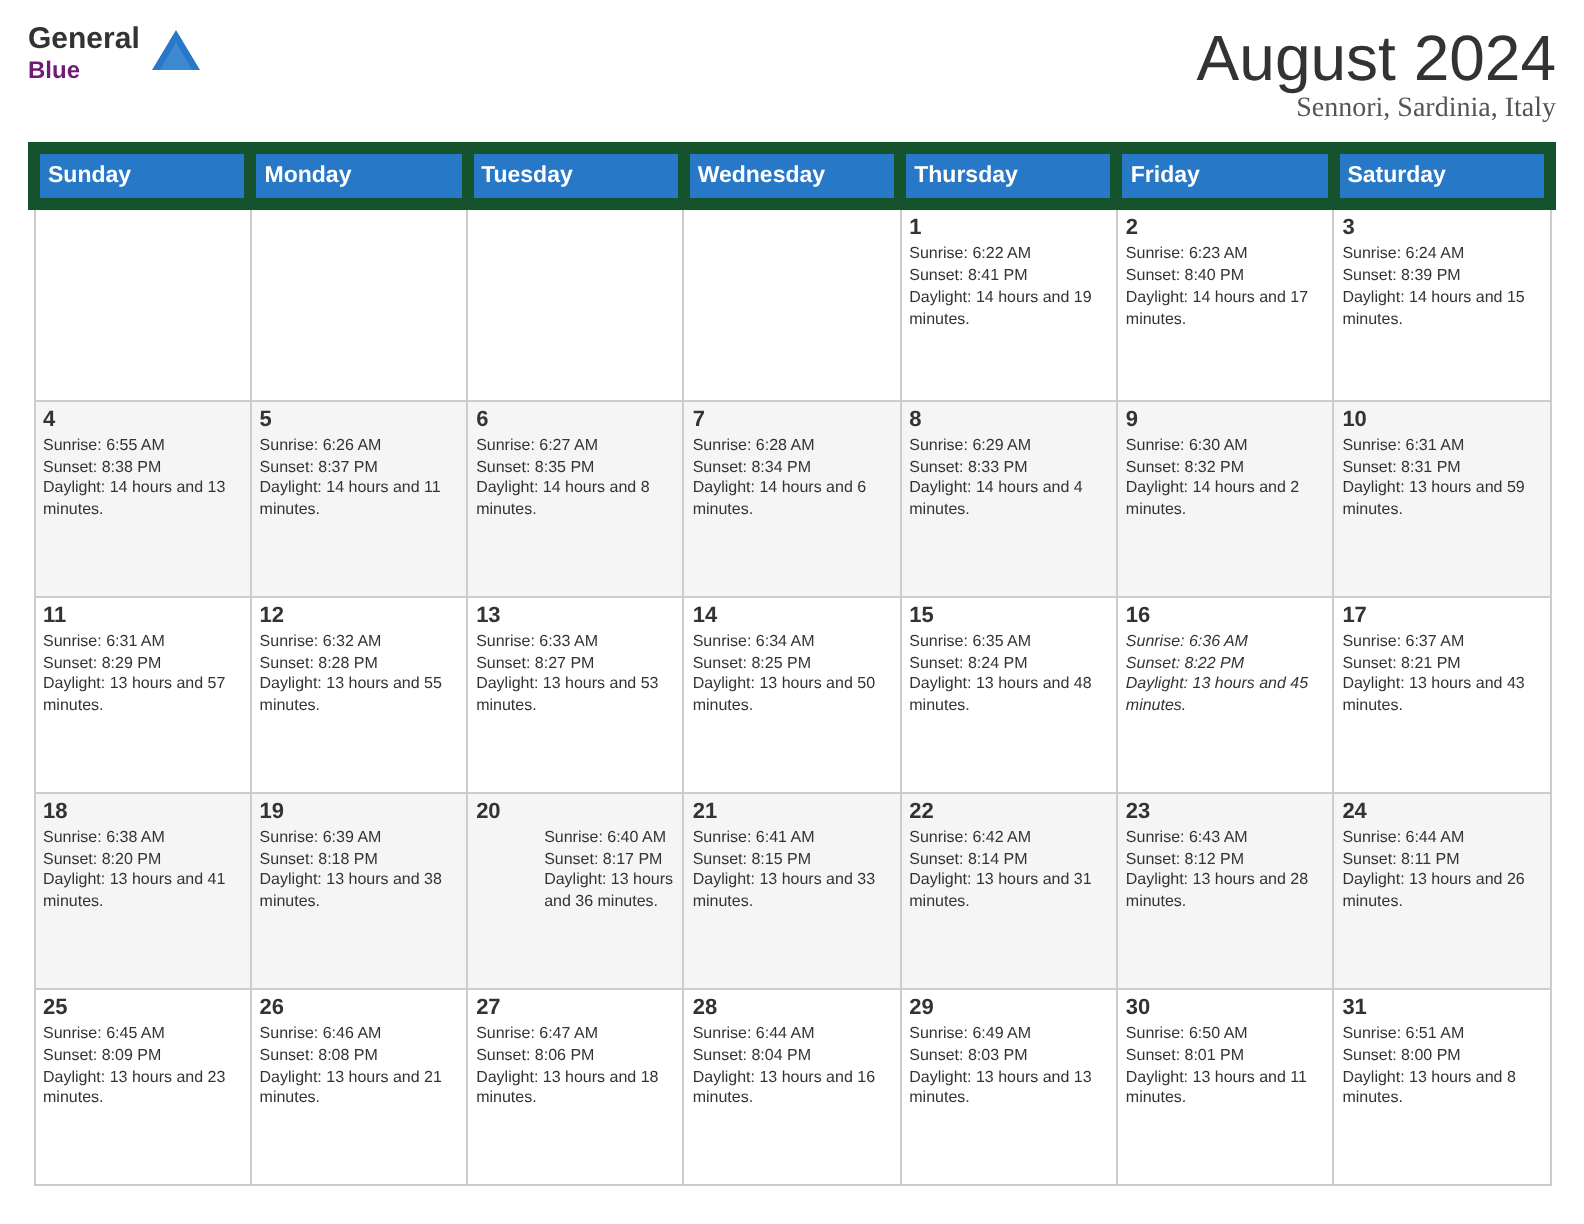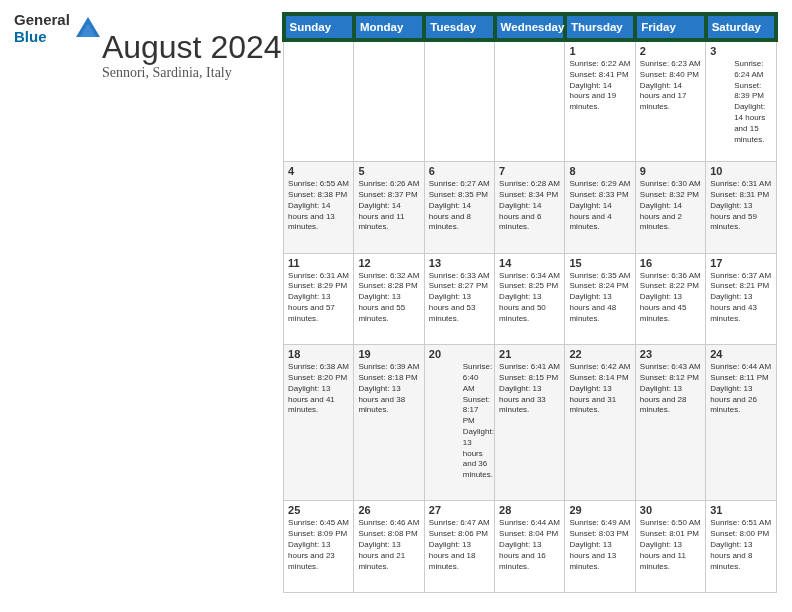--- a/index.html
+++ b/index.html
@@ -8,21 +8,21 @@
       background: #fff;
       width: 792px;
       height: 612px;
       overflow: hidden;
     }
     .page {
       width: 792px;
       height: 612px;
       padding: 12px 14px 19px 14px;
       display: flex;
-      flex-direction: row;
+      flex-direction: column;
     }
     .header {
       display: flex;
       justify-content: space-between;
       align-items: flex-start;
       margin-bottom: 8px;
     }
     .logo {
       display: flex;
       align-items: center;
@@ -32,31 +32,31 @@
       display: flex;
       flex-direction: column;
       line-height: 1.1;
     }
     .logo-general {
       font-size: 15px;
       font-weight: bold;
       color: #333;
     }
     .logo-blue {
-      font-size: 15px;
+      font-size: 12px;
       font-weight: bold;
-      color: #0369a1;
+      color: #701a75;
     }
     .logo-icon {
       width: 28px;
       height: 28px;
       margin-left: 2px;
     }
     .title-block {
-      margin-top: 18px;
+      text-align: right;
     }
     .main-title {
       font-size: 32px;
       font-weight: 300;
       color: #333;
       line-height: 1.1;
     }
     .subtitle {
       font-size: 14px;
       color: #555;
@@ -67,21 +67,21 @@
       border-collapse: collapse;
       width: 100%;
       table-layout: fixed;
     }
     .calendar th {
       background: #2878c8;
       color: #fff;
       font-size: 11.5px;
       font-weight: bold;
       padding: 5px 4px;
-      border: 4px solid #14532d;
+      border: 6px solid #14532d;
       text-align: left;
     }
     .calendar td {
       border: 1px solid #ccc;
       vertical-align: top;
       padding: 3px 4px;
       font-size: 8.5px;
       color: #333;
       background: #fff;
       height: 82px;
@@ -156,21 +156,21 @@
 Daylight: 14 hours and 19 minutes.</div>
           </td>
           <td>
             <div class="day-number">2</div>
             <div class="day-info" style="white-space: pre-line;">Sunrise: 6:23 AM
 Sunset: 8:40 PM
 Daylight: 14 hours and 17 minutes.</div>
           </td>
           <td>
             <div class="day-number">3</div>
-            <div class="day-info" style="white-space: pre-line; margin-left: 24px;">Sunrise: 6:24 AM
+            <div class="day-info" style="white-space: pre-line;">Sunrise: 6:24 AM
 Sunset: 8:39 PM
 Daylight: 14 hours and 15 minutes.</div>
           </td>
         </tr>
         <tr>
           <td>
             <div class="day-number">4</div>
             <div class="day-info" style="white-space: pre-line;">Sunrise: 6:55 AM
 Sunset: 8:38 PM
 Daylight: 14 hours and 13 minutes.</div>
@@ -238,21 +238,21 @@
 Daylight: 13 hours and 50 minutes.</div>
           </td>
           <td>
             <div class="day-number">15</div>
             <div class="day-info" style="white-space: pre-line;">Sunrise: 6:35 AM
 Sunset: 8:24 PM
 Daylight: 13 hours and 48 minutes.</div>
           </td>
           <td>
             <div class="day-number">16</div>
-            <div class="day-info" style="white-space: pre-line;">Sunrise: 6:36 AM
+            <div class="day-info" style="white-space: pre-line; font-style: italic;">Sunrise: 6:36 AM
 Sunset: 8:22 PM
 Daylight: 13 hours and 45 minutes.</div>
           </td>
           <td>
             <div class="day-number">17</div>
             <div class="day-info" style="white-space: pre-line;">Sunrise: 6:37 AM
 Sunset: 8:21 PM
 Daylight: 13 hours and 43 minutes.</div>
           </td>
         </tr>

